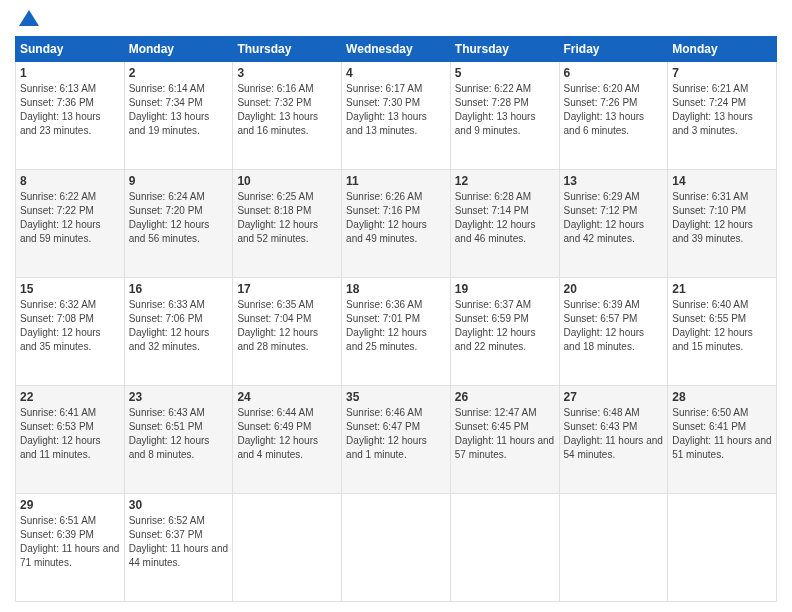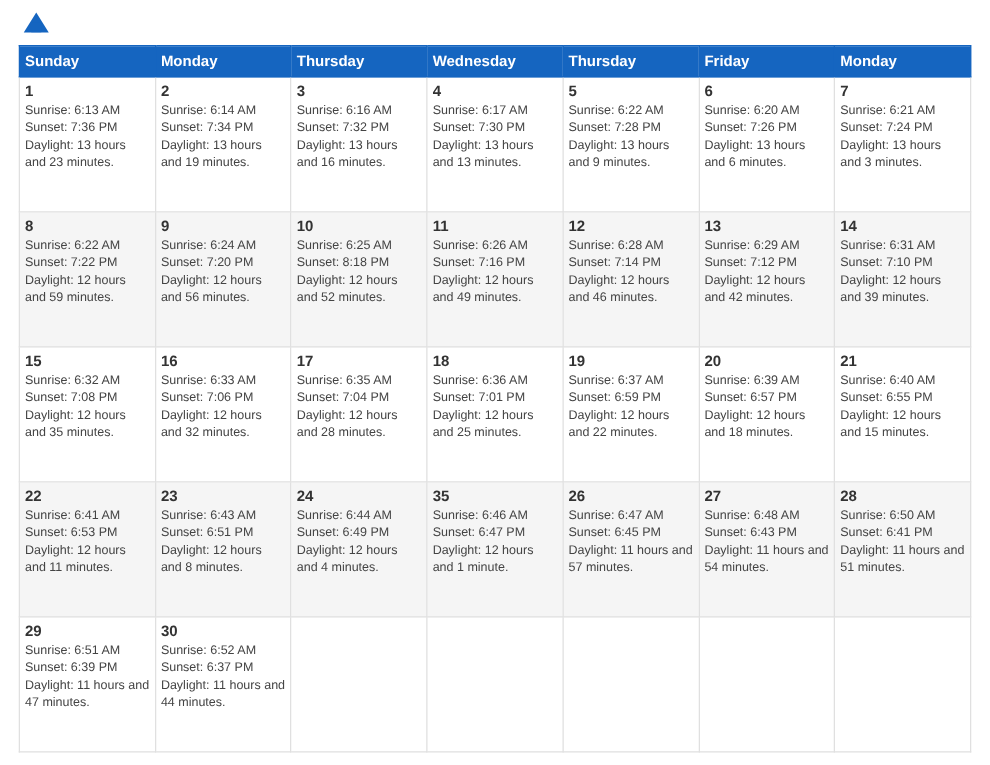--- a/index.html
+++ b/index.html
@@ -348,21 +348,21 @@
         <span class="day-num">35</span>
         <div class="day-info">
           <span>Sunrise: 6:46 AM</span><br>
           <span>Sunset: 6:47 PM</span><br>
           <span>Daylight: 12 hours and 1 minute.</span>
         </div>
       </td>
           <td>
         <span class="day-num">26</span>
         <div class="day-info">
-          <span>Sunrise: 6:47 AM</span><br>
+          <span>Sunrise: 12:47 AM</span><br>
           <span>Sunset: 6:45 PM</span><br>
           <span>Daylight: 11 hours and 57 minutes.</span>
         </div>
       </td>
           <td>
         <span class="day-num">27</span>
         <div class="day-info">
           <span>Sunrise: 6:48 AM</span><br>
           <span>Sunset: 6:43 PM</span><br>
           <span>Daylight: 11 hours and 54 minutes.</span>
@@ -376,21 +376,21 @@
           <span>Daylight: 11 hours and 51 minutes.</span>
         </div>
       </td>
         </tr>
         <tr>
           <td>
         <span class="day-num">29</span>
         <div class="day-info">
           <span>Sunrise: 6:51 AM</span><br>
           <span>Sunset: 6:39 PM</span><br>
-          <span>Daylight: 11 hours and 47 minutes.</span>
+          <span>Daylight: 11 hours and 71 minutes.</span>
         </div>
       </td>
           <td>
         <span class="day-num">30</span>
         <div class="day-info">
           <span>Sunrise: 6:52 AM</span><br>
           <span>Sunset: 6:37 PM</span><br>
           <span>Daylight: 11 hours and 44 minutes.</span>
         </div>
       </td>

